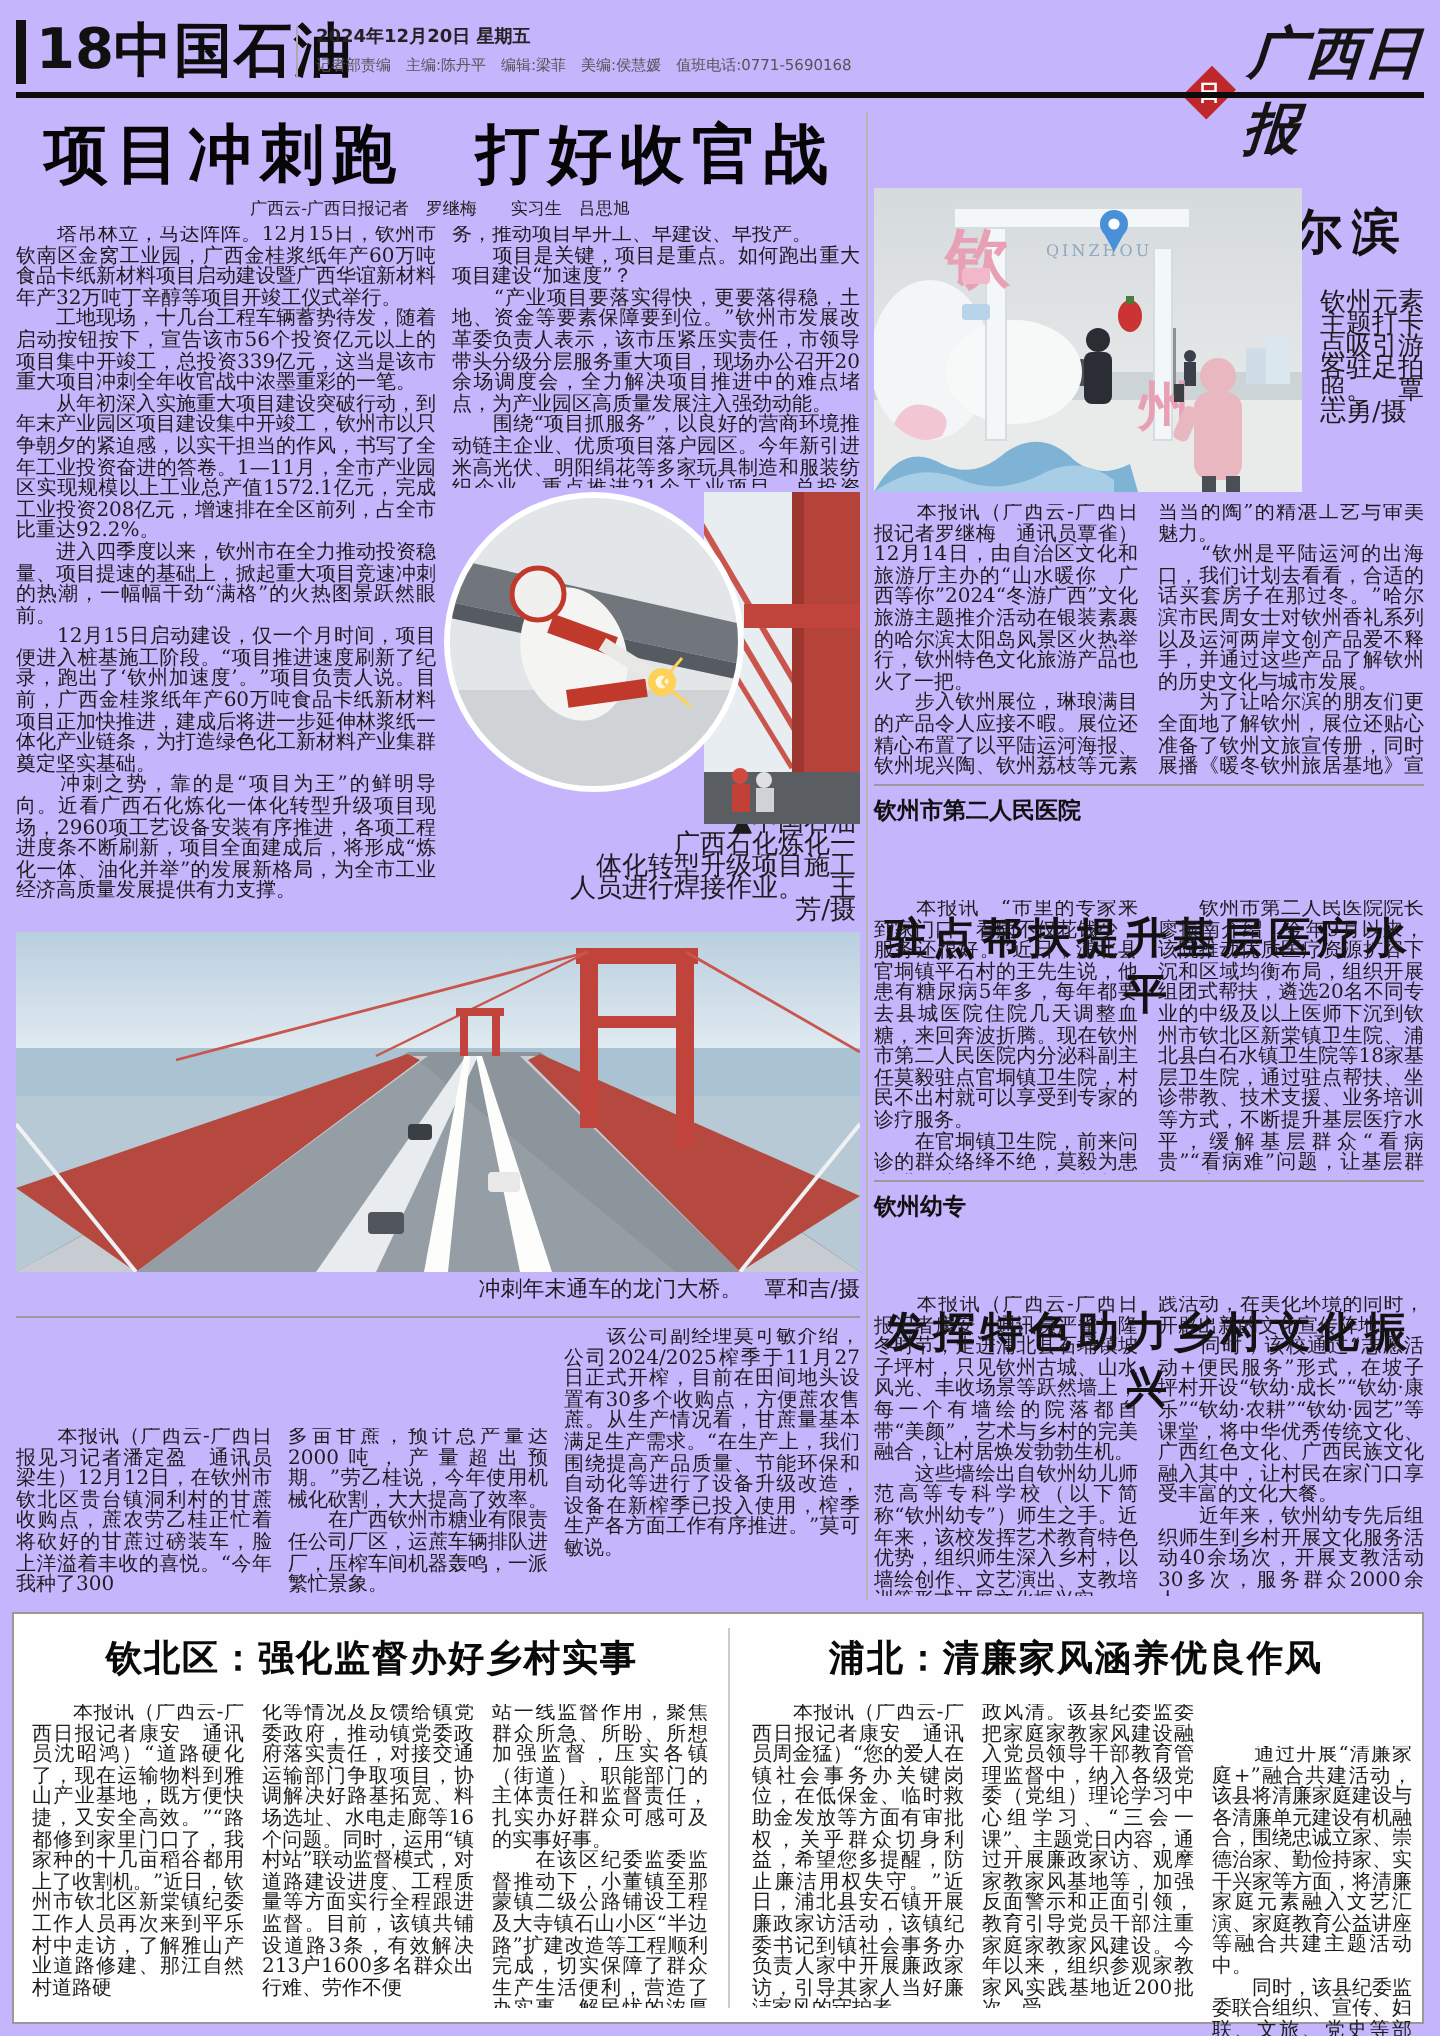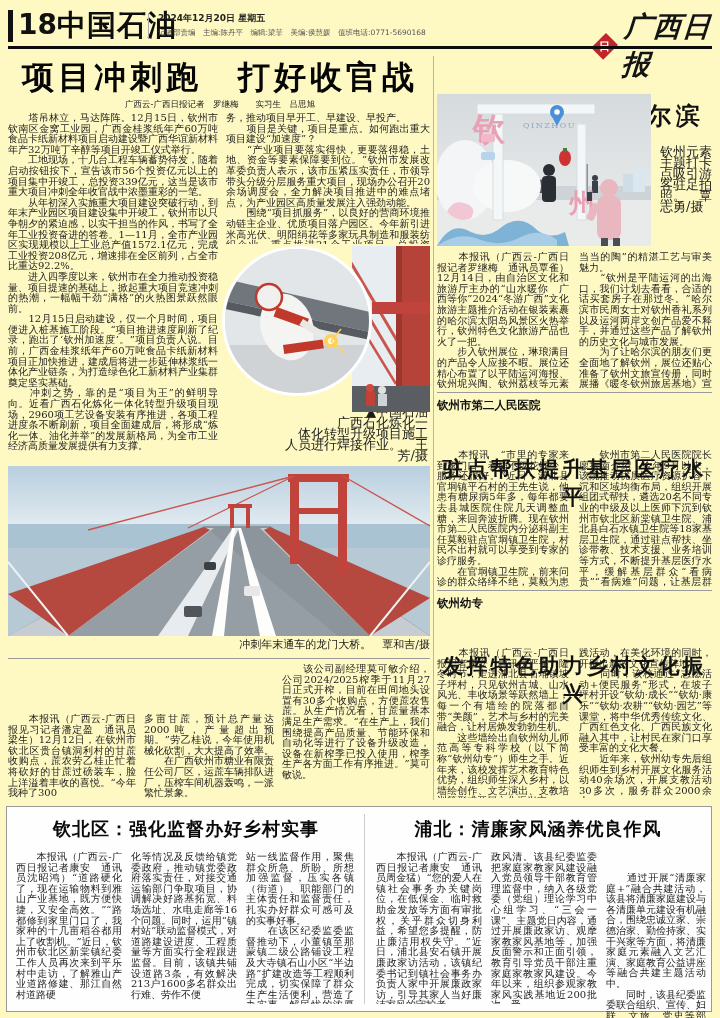--- a/index.html
+++ b/index.html
@@ -1,17 +1,17 @@
 <!DOCTYPE html>
 <html><head>
 <meta charset="utf-8">
 <style>
   * { margin:0; padding:0; box-sizing:border-box; }
   body { background:#e8e8e6; font-family:"DejaVu Serif","Liberation Serif",serif; }
-  .page { position:relative; width:720px; height:1018px; background:#fef9c3; margin:0 auto; overflow:hidden;text-decoration:underline; }
+  .page { position:relative; width:720px; height:1018px; background:#c4b5fd; margin:0 auto; overflow:hidden;text-decoration:underline; }
   .abs { position:absolute; }
   .col {
     position:absolute; font-size:10px; line-height:10.6px; color:#1c1c1c;
     text-align:justify; white-space:pre-line; overflow:hidden;
     font-family:"DejaVu Serif","Liberation Serif",serif;
   }
   .sans { font-family:"DejaVu Sans","Liberation Sans",sans-serif; }
   .serif { font-family:"DejaVu Serif","Liberation Serif",serif;margin-top:42px; }
   .rule-h { position:absolute; background:#9a9a9a; height:1px; }
   .rule-v { position:absolute; background:#b5b5b5; width:1px; }

